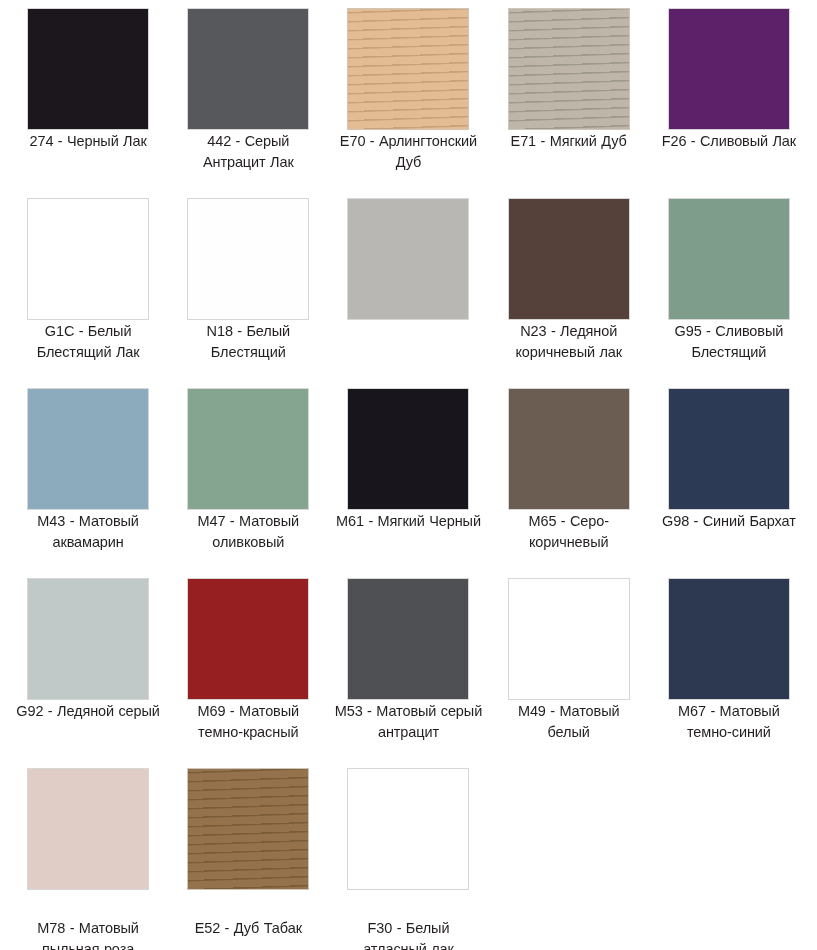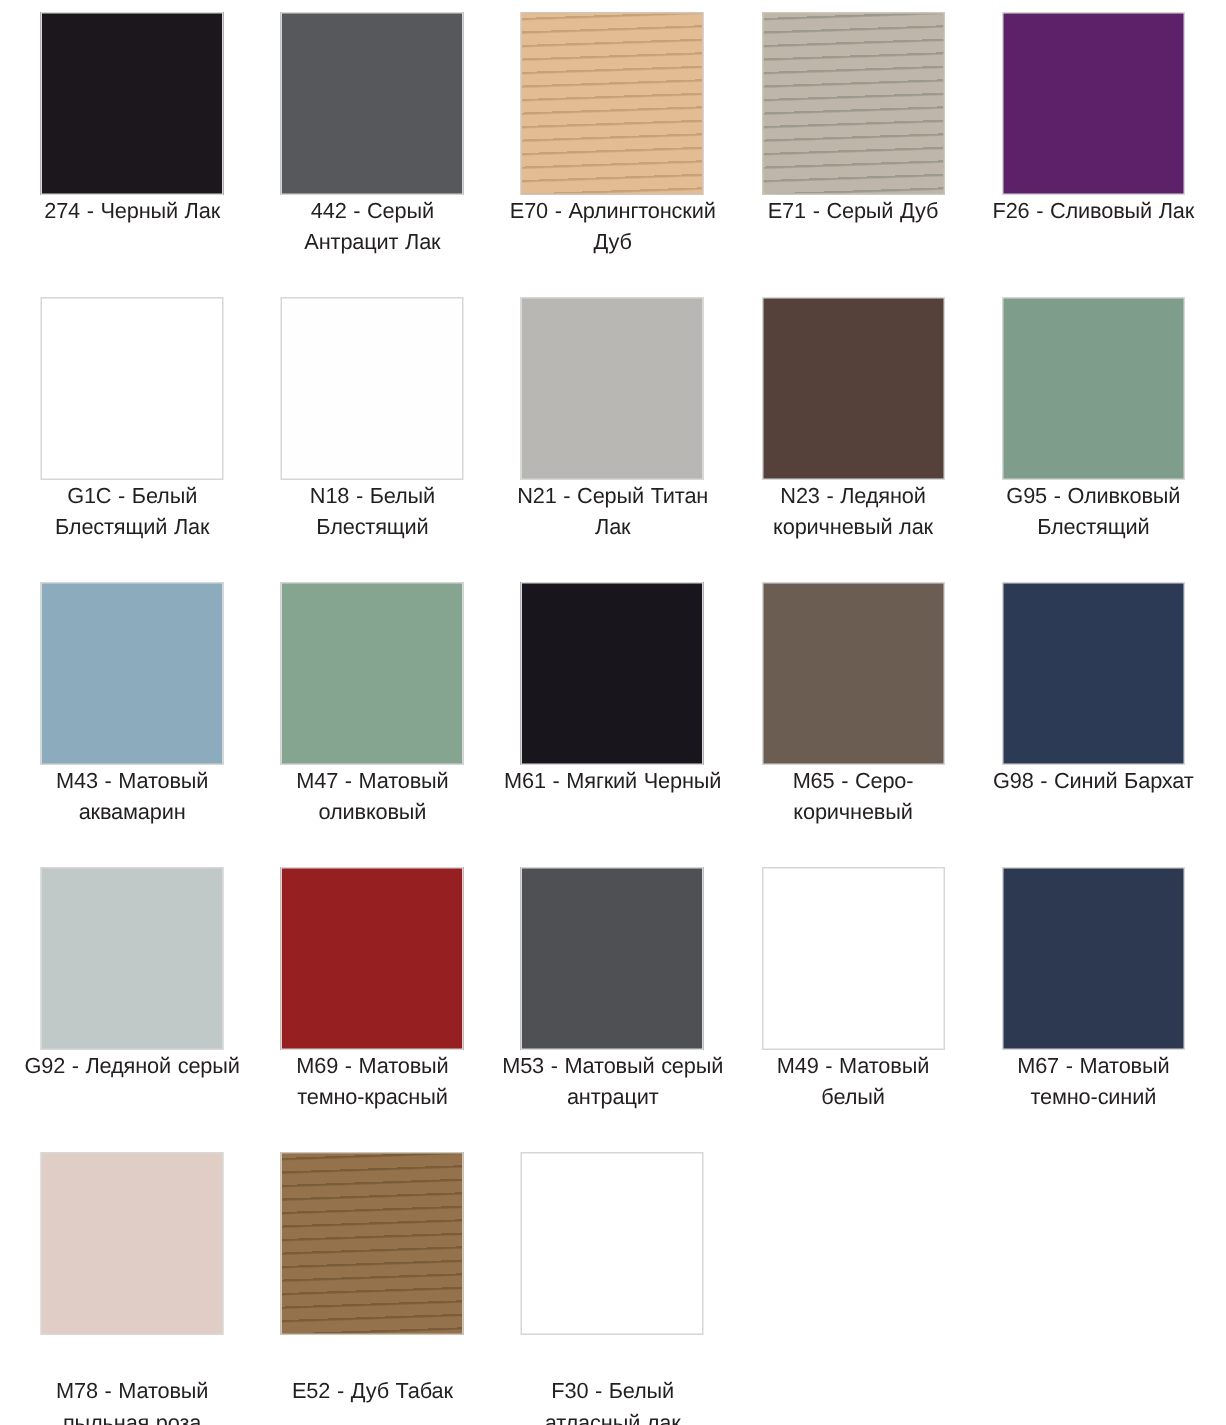--- a/index.html
+++ b/index.html
@@ -82,45 +82,44 @@
     <div class="swatch-cell">
       <div class="swatch-chip is-wood" style="background: rgb(228, 188, 148);">
         <div class="wood-grain" style="background: repeating-linear-gradient(178deg, rgb(228, 188, 148) 0px, rgb(228, 188, 148) 3px, rgb(201, 160, 119) 3px, rgb(201, 160, 119) 4px, rgb(228, 188, 148) 5px, rgb(228, 188, 148) 9px), repeating-linear-gradient(2deg, rgba(0, 0, 0, 0.1) 0px, rgba(0, 0, 0, 0.1) 2px, rgba(255, 255, 255, 0.14) 2px, rgba(255, 255, 255, 0.14) 7px), linear-gradient(90deg, rgba(255, 255, 255, 0.18), rgba(0, 0, 0, 0.1));"></div>
       </div>
       <div class="swatch-label">E70 - Арлингтонский Дуб</div>
     </div>
     <div class="swatch-cell">
       <div class="swatch-chip is-wood" style="background: rgb(189, 182, 169);">
         <div class="wood-grain" style="background: repeating-linear-gradient(178deg, rgb(189, 182, 169) 0px, rgb(189, 182, 169) 3px, rgb(158, 153, 141) 3px, rgb(158, 153, 141) 4px, rgb(189, 182, 169) 5px, rgb(189, 182, 169) 9px), repeating-linear-gradient(2deg, rgba(0, 0, 0, 0.1) 0px, rgba(0, 0, 0, 0.1) 2px, rgba(255, 255, 255, 0.14) 2px, rgba(255, 255, 255, 0.14) 7px), linear-gradient(90deg, rgba(255, 255, 255, 0.18), rgba(0, 0, 0, 0.1));"></div>
       </div>
-      <div class="swatch-label">E71 - Серый Дуб</div>
+      <div class="swatch-label">E71 - Мягкий Дуб</div>
     </div>
     <div class="swatch-cell">
       <div class="swatch-chip" style="background: rgb(93, 33, 105);"></div>
       <div class="swatch-label">F26 - Сливовый Лак</div>
     </div>
     <div class="swatch-cell">
       <div class="swatch-chip" style="background: rgb(255, 255, 255);"></div>
       <div class="swatch-label">G1C - Белый Блестящий Лак</div>
     </div>
     <div class="swatch-cell">
       <div class="swatch-chip" style="background: rgb(254, 254, 254);"></div>
       <div class="swatch-label">N18 - Белый Блестящий</div>
     </div>
     <div class="swatch-cell">
       <div class="swatch-chip" style="background: rgb(185, 183, 180);"></div>
-      <div class="swatch-label">N21 - Серый Титан Лак</div>
     </div>
     <div class="swatch-cell">
       <div class="swatch-chip" style="background: rgb(85, 65, 58);"></div>
       <div class="swatch-label">N23 - Ледяной коричневый лак</div>
     </div>
     <div class="swatch-cell">
       <div class="swatch-chip" style="background: rgb(126, 157, 138);"></div>
-      <div class="swatch-label">G95 - Оливковый Блестящий</div>
+      <div class="swatch-label">G95 - Сливовый Блестящий</div>
     </div>
     <div class="swatch-cell">
       <div class="swatch-chip" style="background: rgb(140, 171, 188);"></div>
       <div class="swatch-label">M43 - Матовый аквамарин</div>
     </div>
     <div class="swatch-cell">
       <div class="swatch-chip" style="background: rgb(134, 165, 145);"></div>
       <div class="swatch-label">M47 - Матовый оливковый</div>
     </div>
     <div class="swatch-cell">

